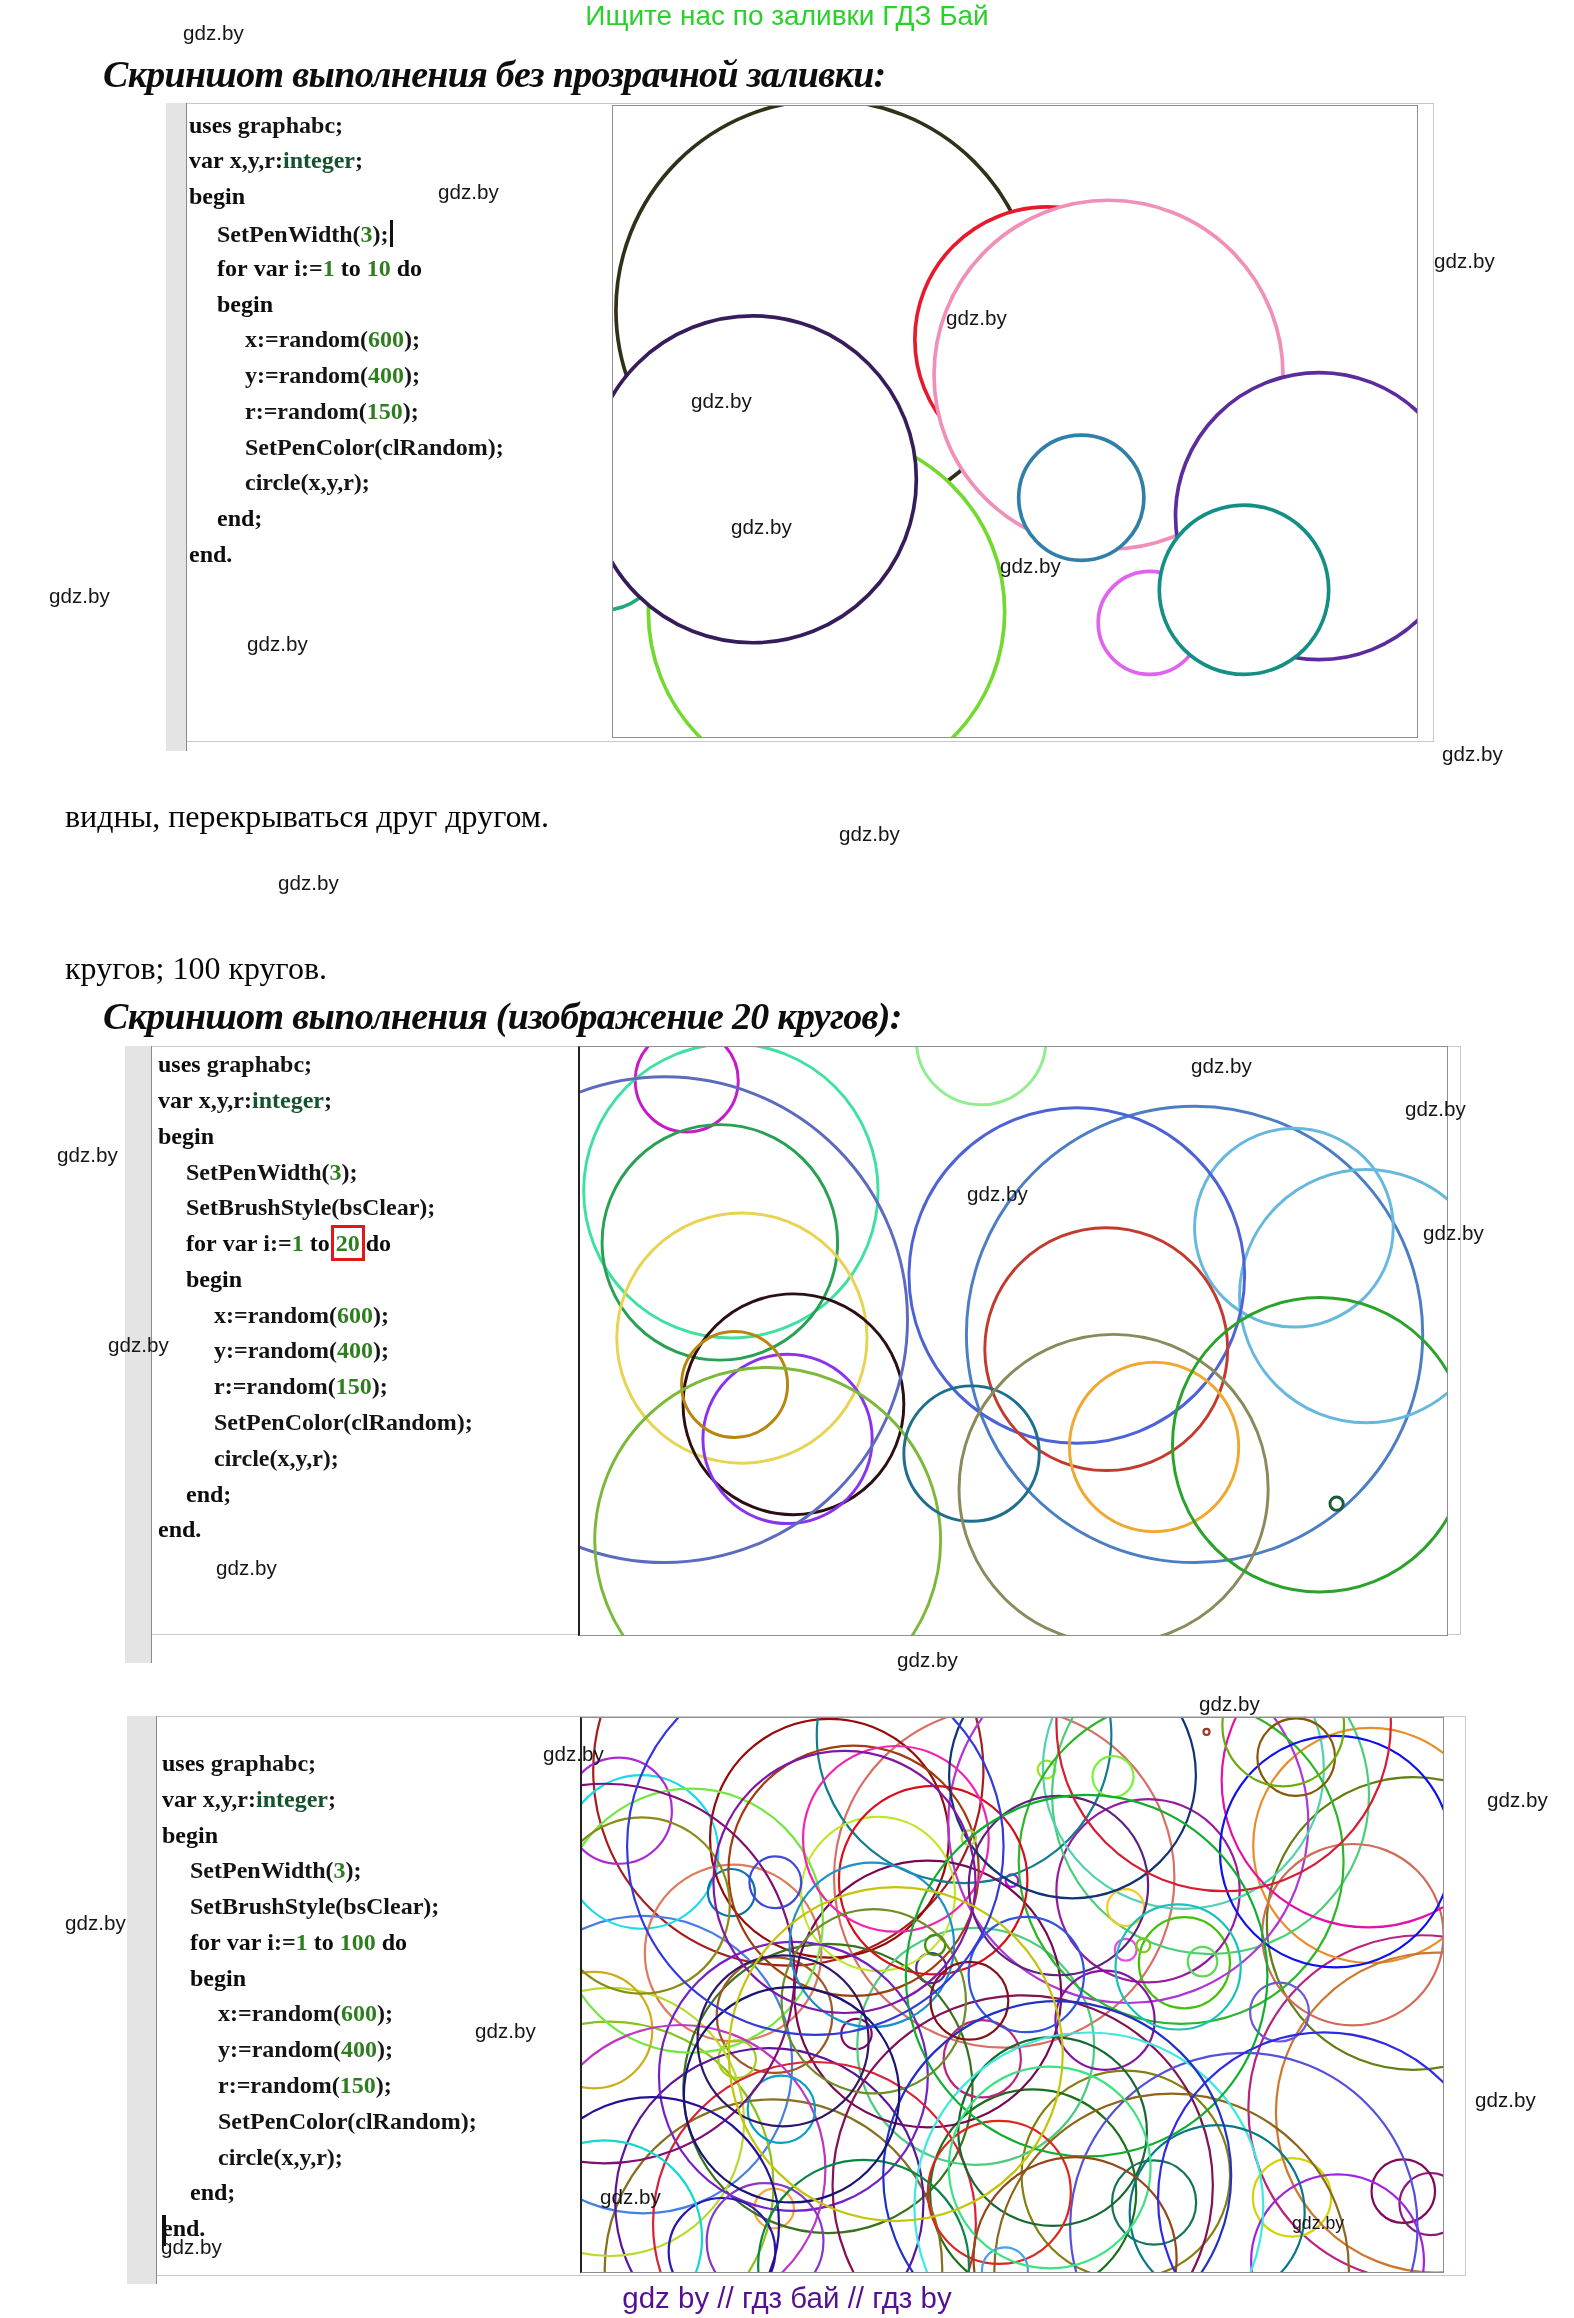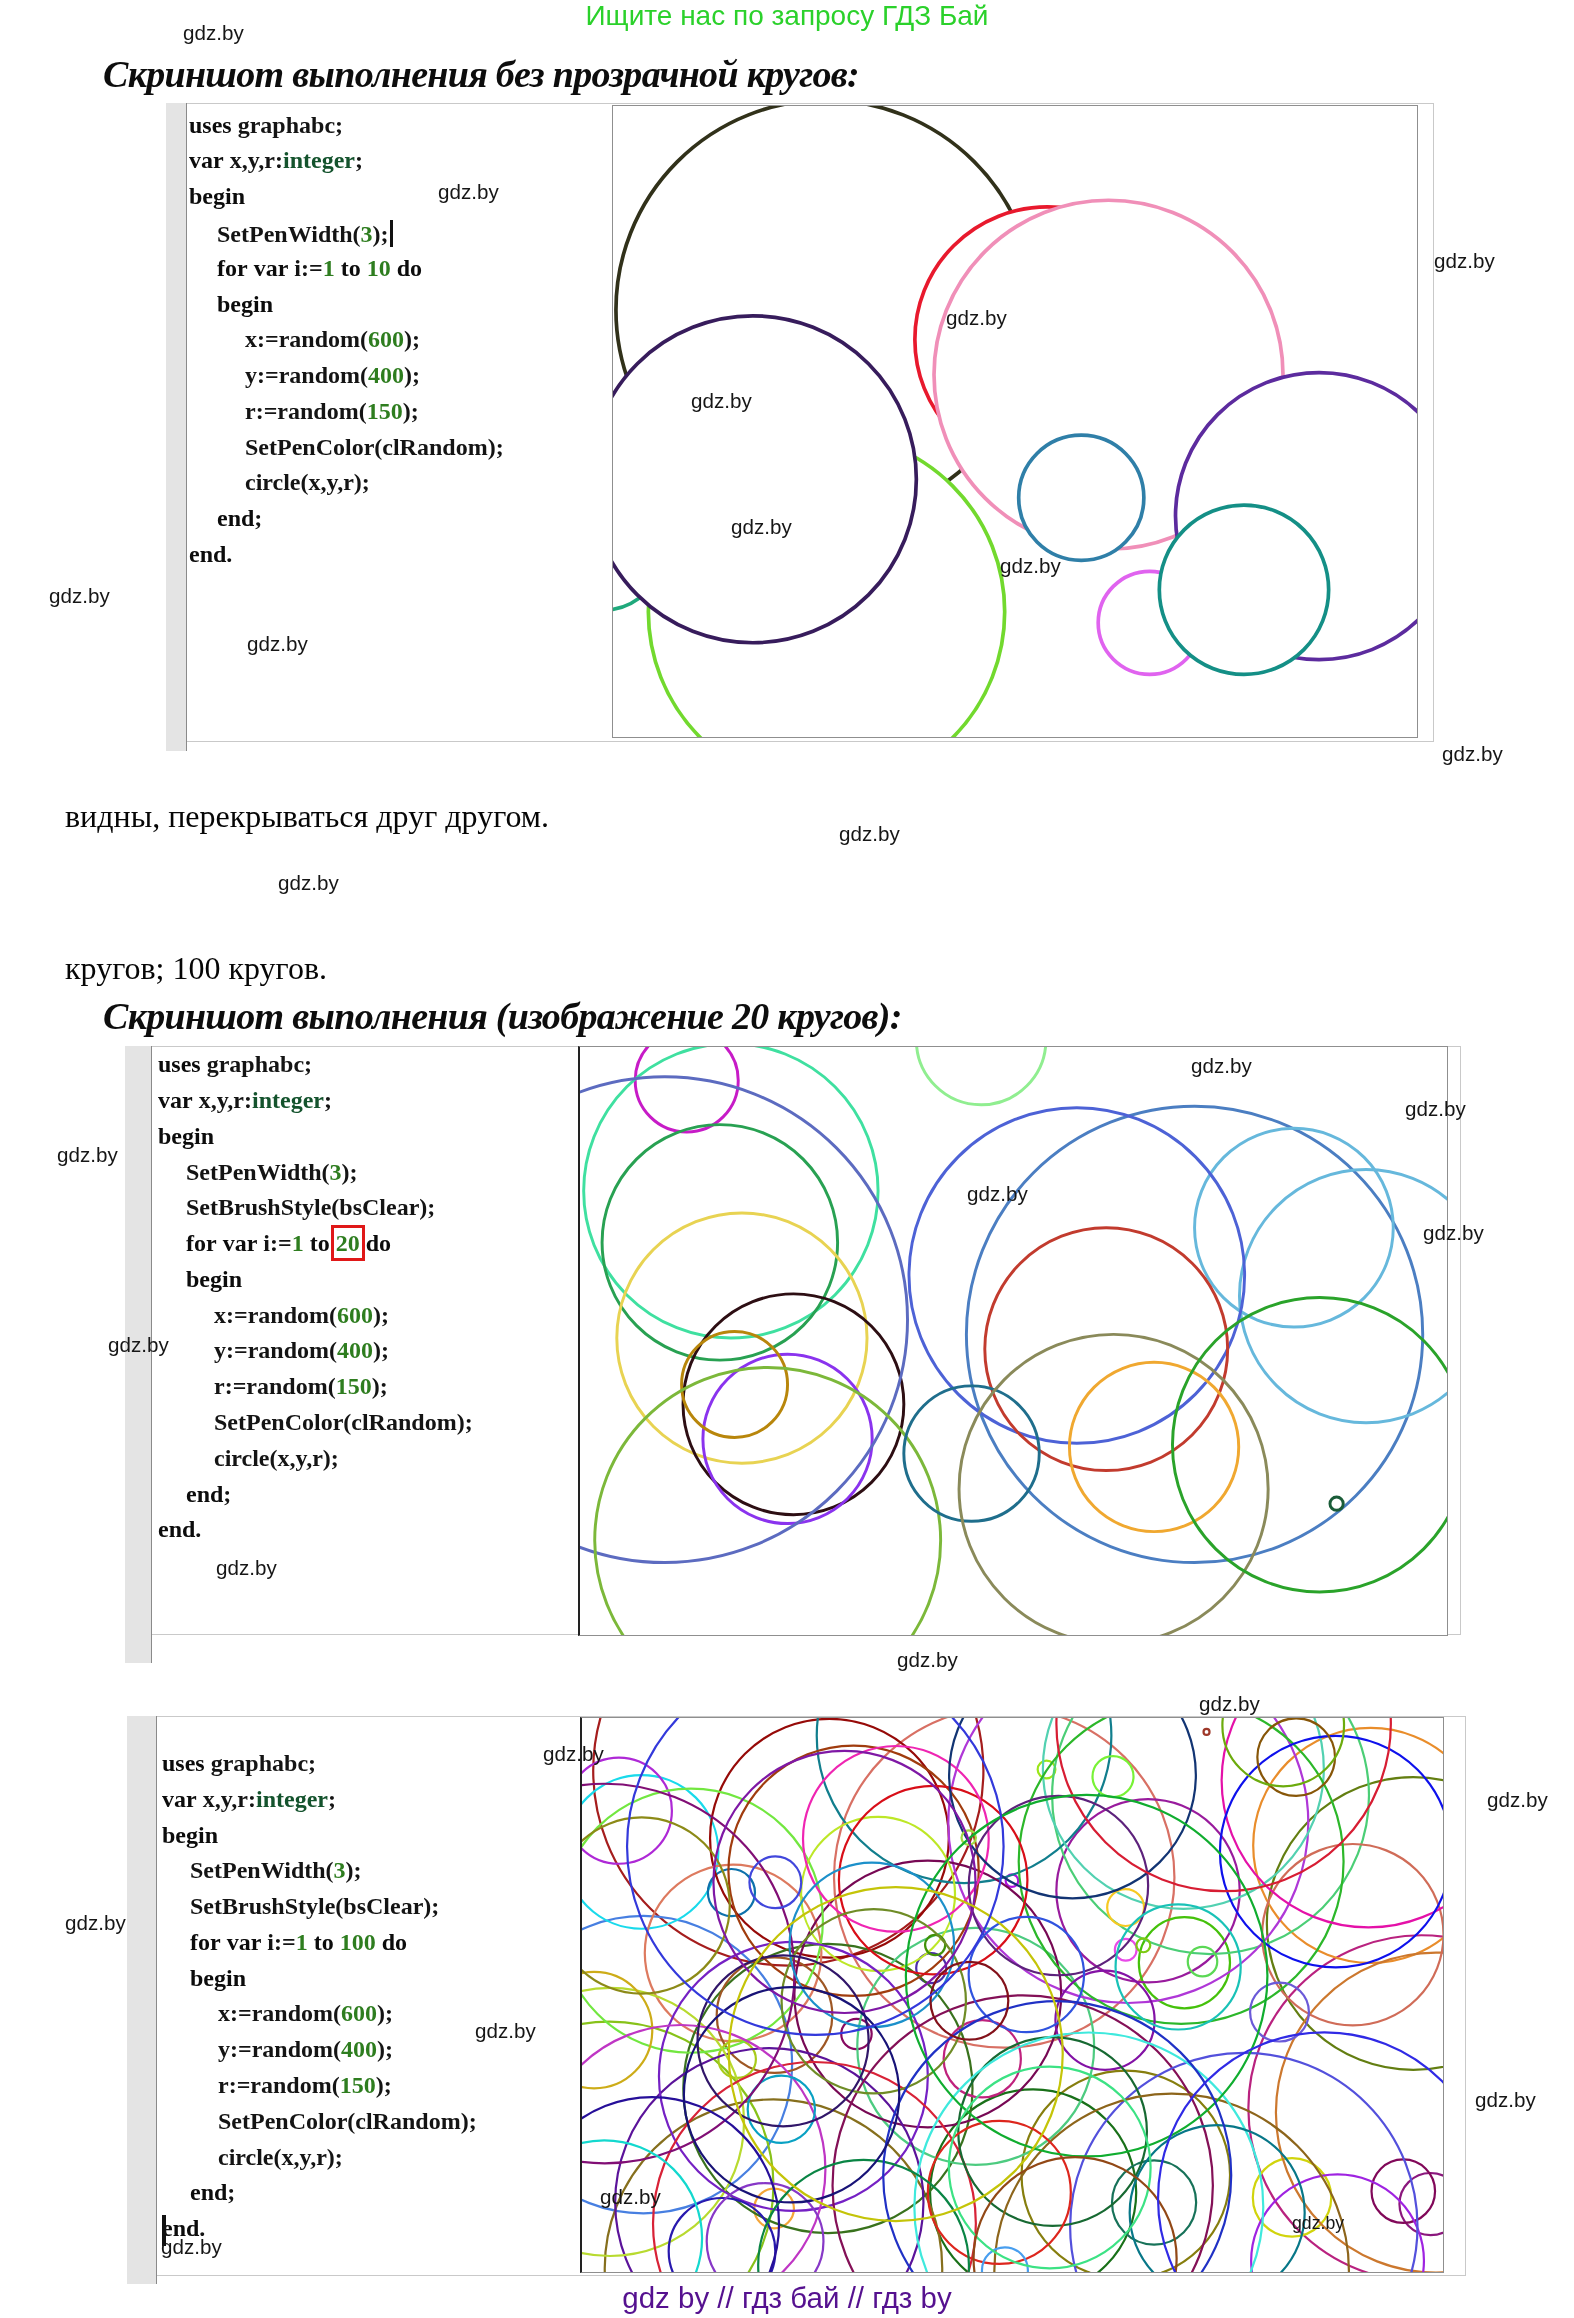--- a/index.html
+++ b/index.html
@@ -24,23 +24,23 @@
   .caret-inline{display:inline-block;width:2.9px;height:26.5px;background:#111;vertical-align:-4.4px;margin-left:1.5px;}
   .caret-free{position:absolute;width:3.7px;height:31px;background:#111;}
   .watermark{position:absolute;font-family:"Liberation Sans",sans-serif;color:#161616;white-space:nowrap;}
   svg{position:absolute;display:block;}
 </style>
 </head>
 <body>
 
 <div class="page">
 
-  <div class="banner top" style="color: rgb(43, 209, 43);">Ищите нас по запросу ГДЗ Бай</div>
-
-  <div class="heading" style="left:103px;top:52px;">Скриншот выполнения без прозрачной кругов:</div>
+  <div class="banner top" style="color: rgb(43, 209, 43);">Ищите нас по заливки ГДЗ Бай</div>
+
+  <div class="heading" style="left:103px;top:52px;">Скриншот выполнения без прозрачной заливки:</div>
   <div class="heading" style="left:103px;top:994px;">Скриншот выполнения (изображение 20 кругов):</div>
 
   <div class="para-line" style="left:65px;top:798px;">видны, перекрываться друг другом.</div>
   <div class="para-line" style="left:65px;top:950px;">кругов; 100 кругов.</div>
 
   <div id="windows">
       <div class="ide-window" style="left: 166px; top: 103px; width: 1268px; height: 639px;"></div>
       <div class="gutter" style="left: 166px; top: 103px; width: 20.6px; height: 648px;"></div>
       <div class="ide-window" style="left: 125px; top: 1046px; width: 1336px; height: 589px;"></div>
       <div class="gutter" style="left: 125px; top: 1046px; width: 26.5px; height: 617px;"></div>

